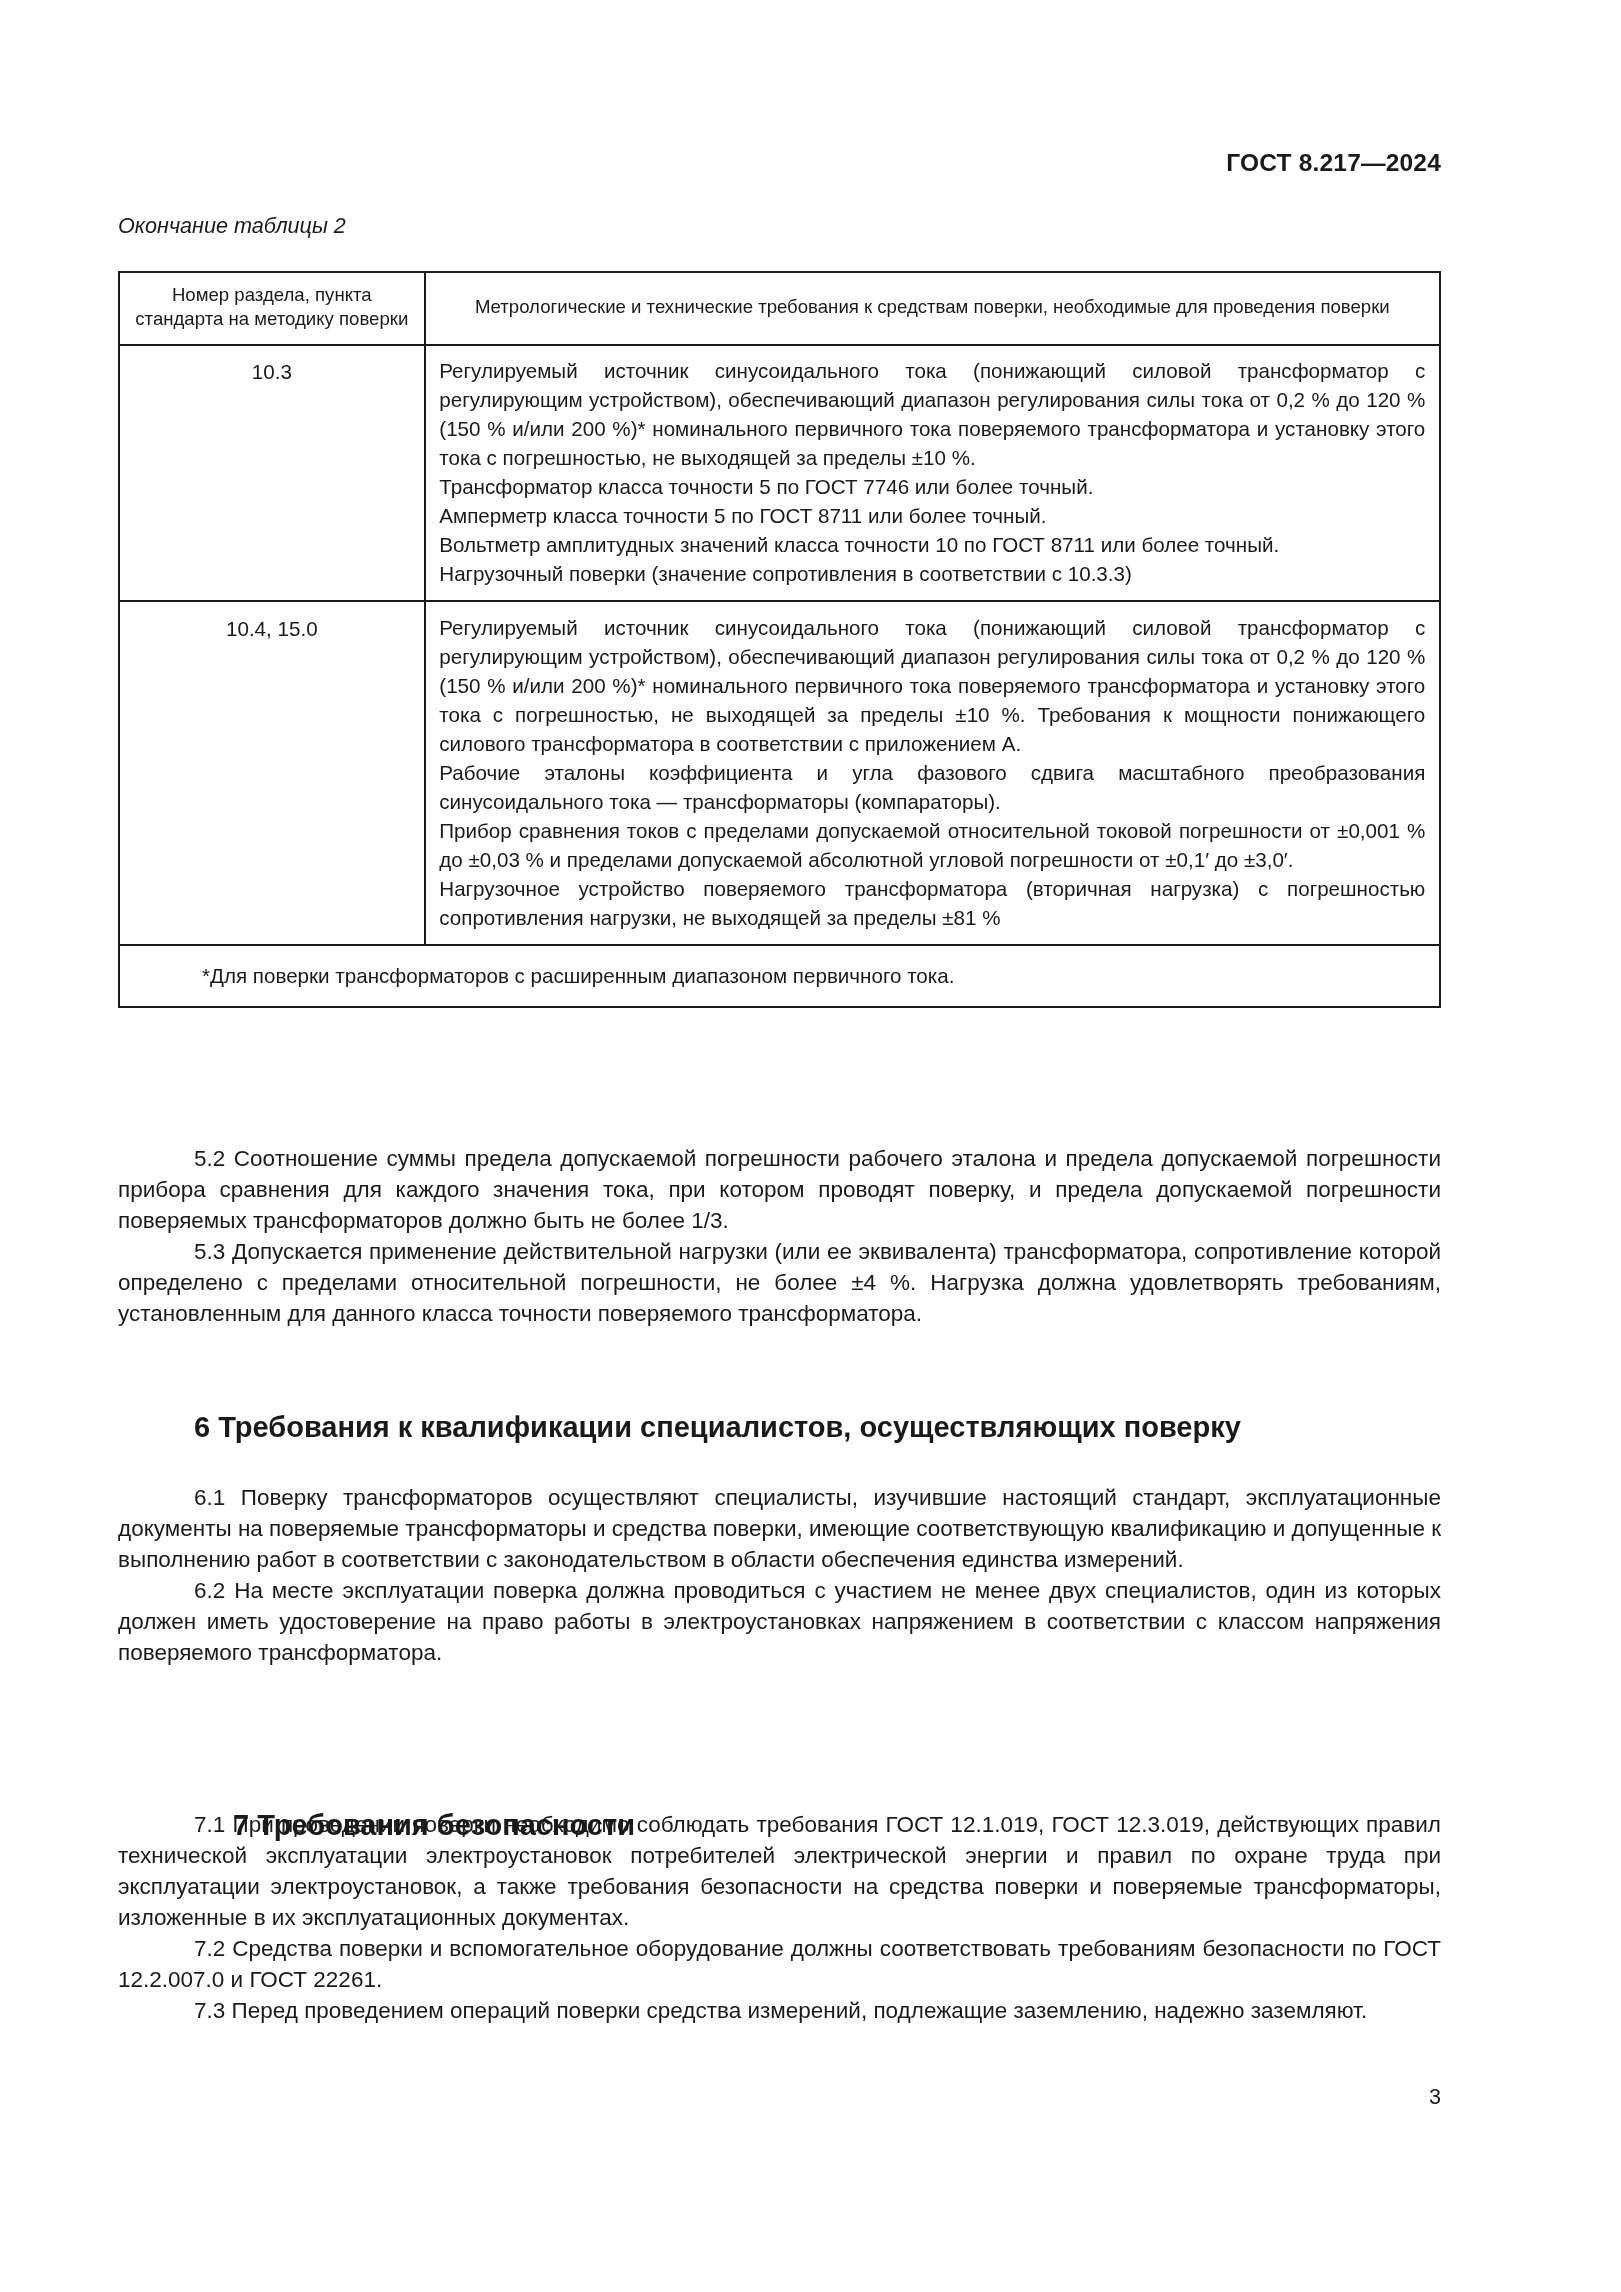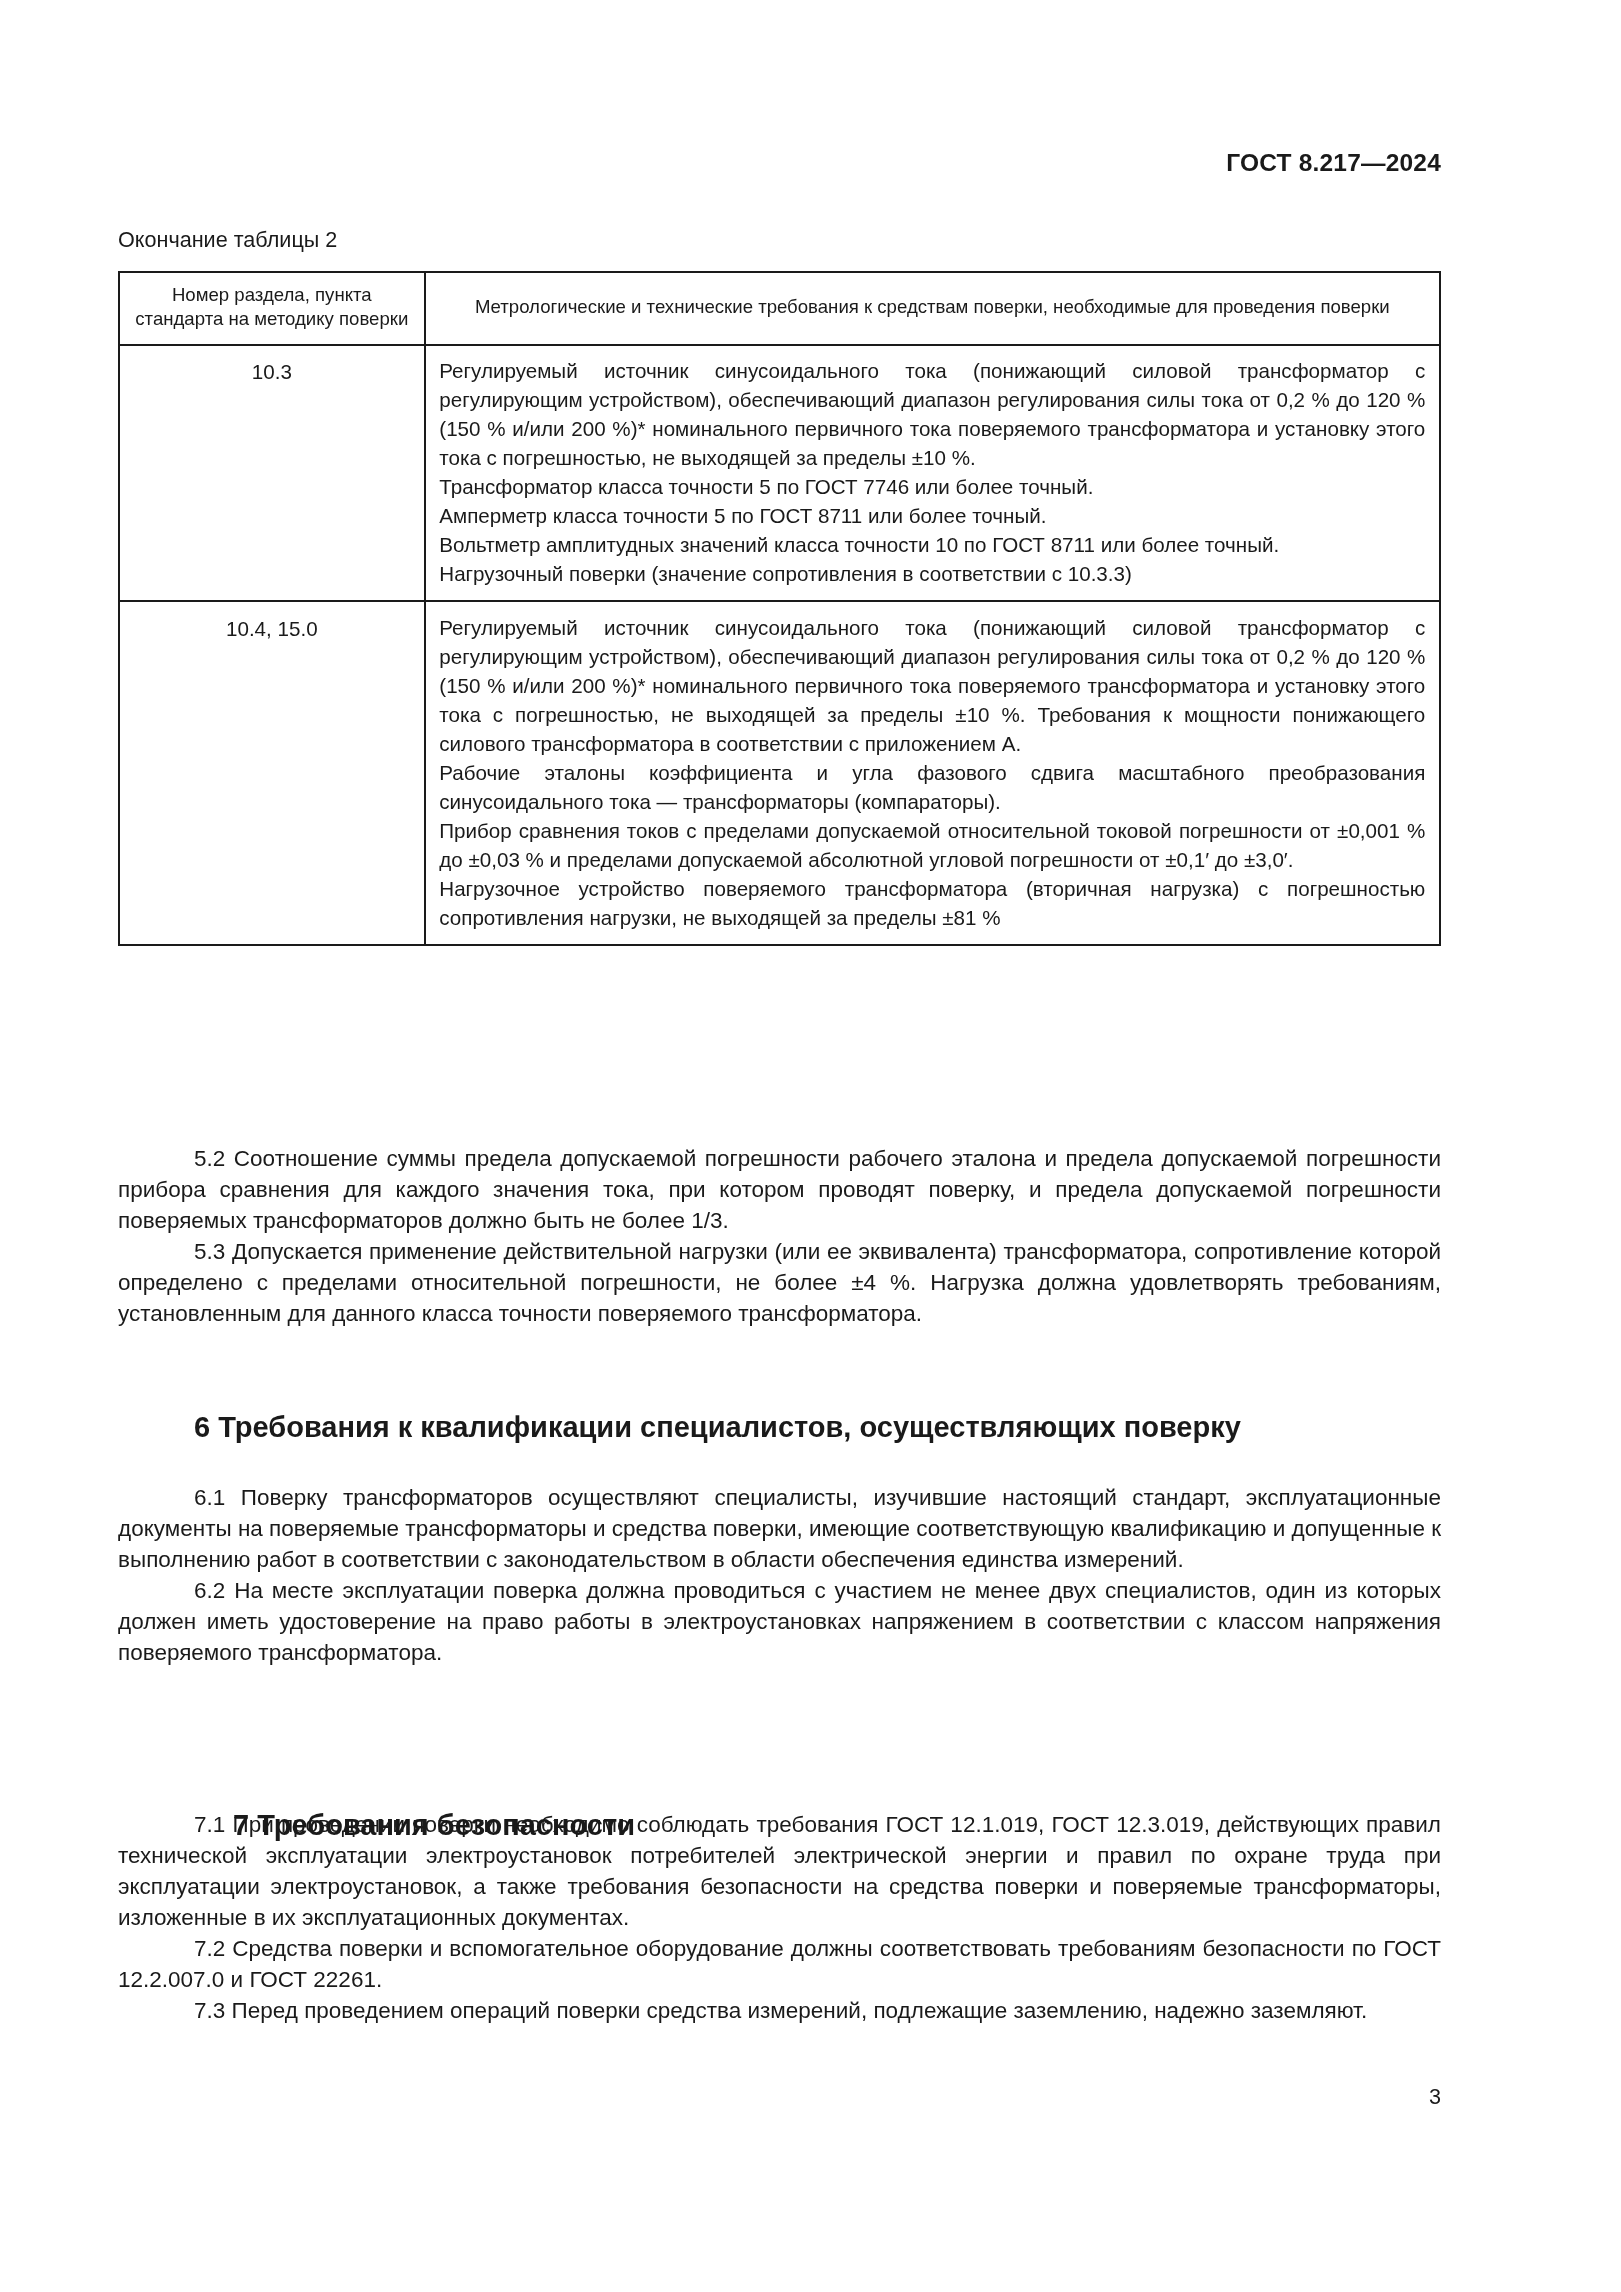--- a/index.html
+++ b/index.html
@@ -5,22 +5,22 @@
   html, body { margin: 0; padding: 0; background: #ffffff; }
   body {
     width: 1621px; height: 2293px; position: relative; overflow: hidden;
     font-family: "Liberation Sans", sans-serif; color: #1a1a1a;
   }
   .page-header {
     position: absolute; top: 149px; right: 180px;
     font-size: 24.5px; font-weight: bold; letter-spacing: 0.2px;
   }
   .table-caption {
-    position: absolute; top: 227px; left: 118px;
-    font-size: 21.6px;  text-align: right;
+    position: absolute; top: 213px; left: 118px;
+    font-size: 21.6px; font-style: italic; text-align: right;
   }
   table.req-table {
     position: absolute; top: 271px; left: 118px; width: 1323px;
     border-collapse: collapse; font-size: 20.6px; line-height: 29px; padding-left: 44px;
   }
   table.req-table, table.req-table td, table.req-table th {
     border: 2.5px solid #1a1a1a;
   }
   table.req-table th {
     font-weight: normal; font-size: 18.6px; line-height: 24.5px; padding: 9.8px 9.8px 11.8px 9.8px;
@@ -70,20 +70,23 @@
     </tr>
     <tr>
       <td class="cell-num">10.4, 15.0</td>
       <td class="cell-req">
         <span class="req-line">Регулируемый источник синусоидального тока (понижающий силовой трансформатор с регулирующим устройством), обеспечивающий диапазон регулирования силы тока от 0,2 % до 120 % (150 % и/или 200 %)* номинального первичного тока поверяемого трансформатора и установку этого тока с погрешностью, не выходящей за пределы ±10 %. Требования к мощности понижающего силового трансформатора в соответствии с приложением А.</span>
         <span class="req-line">Рабочие эталоны коэффициента и угла фазового сдвига масштабного преобразования синусоидального тока — трансформаторы (компараторы).</span>
         <span class="req-line">Прибор сравнения токов с пределами допускаемой относительной токовой погрешности от ±0,001 % до ±0,03 % и пределами допускаемой абсолютной угловой погрешности от ±0,1′ до ±3,0′.</span>
         <span class="req-line">Нагрузочное устройство поверяемого трансформатора (вторичная нагрузка) с погрешностью сопротивления нагрузки, не выходящей за пределы ±81 %</span>
       </td>
     </tr>
+    <tr>
+      <td class="cell-foot" colspan="2">*Для поверки трансформаторов с расширенным диапазоном первичного тока.</td>
+    </tr>
   </tbody>
 </table>
 
 <div class="body-text" style="top:1143px;">
   <p>5.2 Соотношение суммы предела допускаемой погрешности рабочего эталона и предела допускаемой погрешности прибора сравнения для каждого значения тока, при котором проводят поверку, и предела допускаемой погрешности поверяемых трансформаторов должно быть не более 1/3.</p>
   <p>5.3 Допускается применение действительной нагрузки (или ее эквивалента) трансформатора, сопротивление которой определено с пределами относительной погрешности, не более ±4 %. Нагрузка должна удовлетворять требованиям, установленным для данного класса точности поверяемого трансформатора.</p>
 </div>
 
 <div class="section-heading" style="top:1411px;">6 Требования к квалификации специалистов, осуществляющих поверку</div>
 

